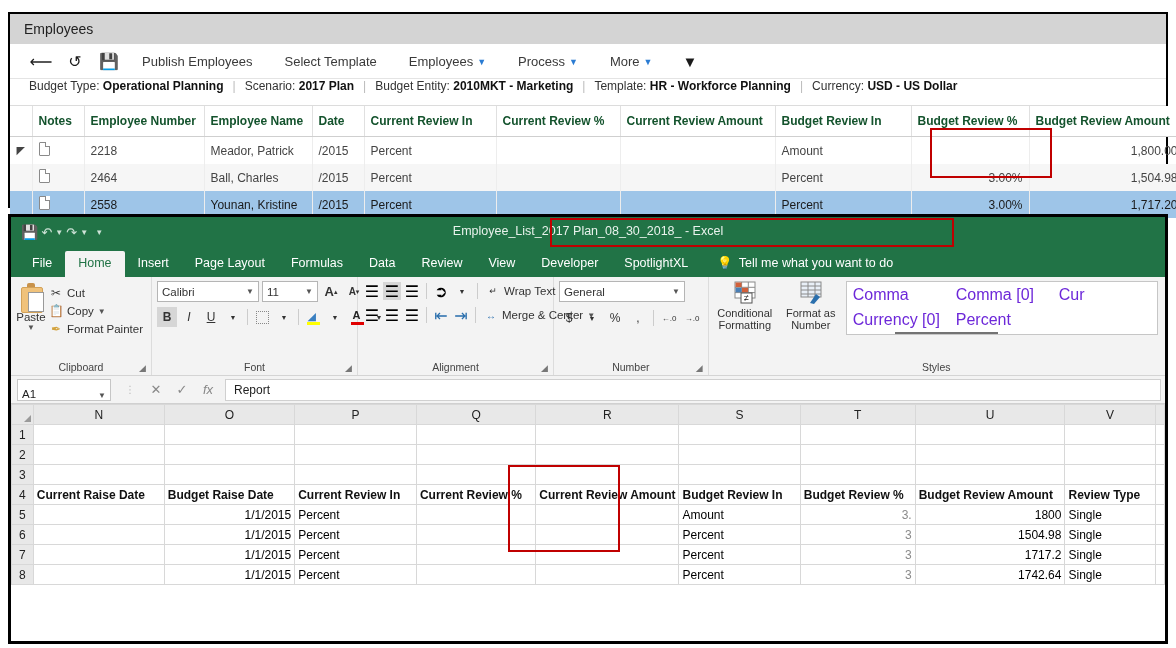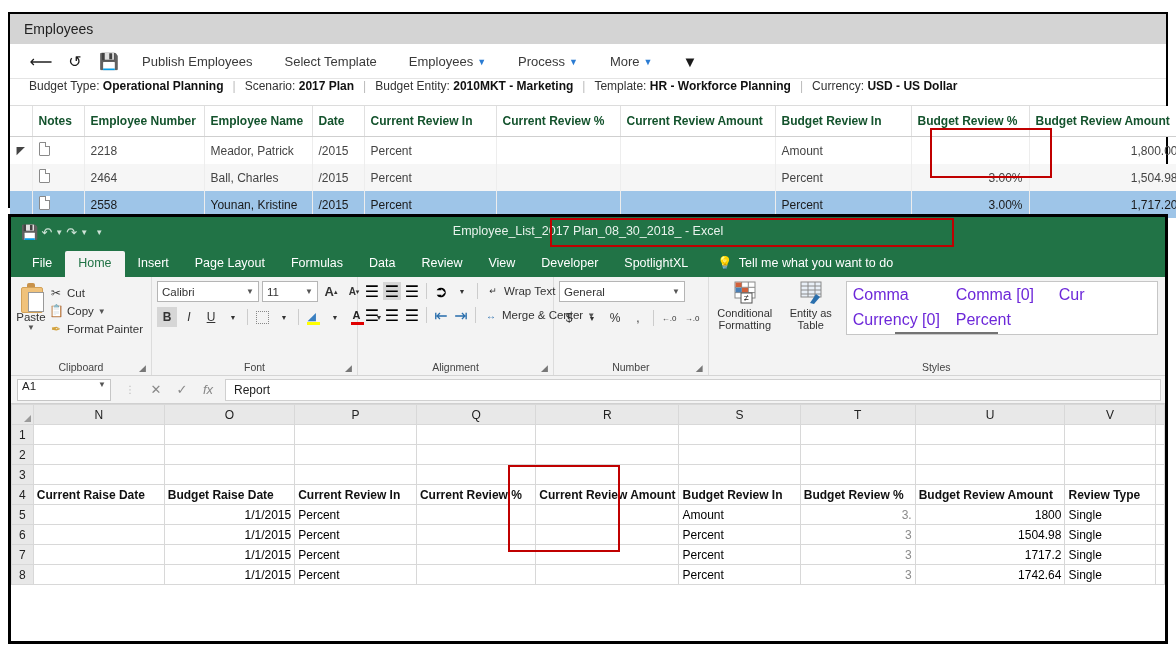--- a/index.html
+++ b/index.html
@@ -93,21 +93,21 @@
   .stylegal{border:1px solid #c6c6c6;background:#fff;display:flex;flex-wrap:wrap;
             align-content:flex-start;height:52px;width:310px;overflow:hidden;}
   .stylecell{width:103px;height:25px;display:flex;align-items:center;padding-left:6px;
              font-size:16px;color:#6d28d9;box-sizing:border-box;}
   .stylecell.boxed{border:2px solid #737373;margin-left:48px;}
 
   
   .fbar{height:27px;background:#f3f3f3;display:flex;align-items:center;
         border-bottom:1px solid #d0d0d0;}
   .namebox{width:84px;height:20px;margin-left:6px;border:1px solid #c6c6c6;background:#fff;
-           display:flex;align-items:flex-start;justify-content:space-between;padding:0 4px;
+           display:flex;align-items:flex-end;justify-content:space-between;padding:0 4px;
            font-size:11.5px;color:#222;}
   .fbtns{display:flex;align-items:center;gap:0;margin-left:6px;color:#888;}
   .fbtns span{width:26px;text-align:center;font-size:13px;}
   .finput{flex:1;height:20px;margin:0 4px 0 4px;border:1px solid #d0d0d0;background:#fff;
           display:flex;align-items:center;padding-left:8px;font-size:12px;color:#222;}
 
   
   .sheet{position:relative;background:#fff;height:194px;overflow:hidden;}
   .sh-table{border-collapse:collapse;table-layout:fixed;font-size:12px;}
   .sh-table td,.sh-table th{border:1px solid #d8d8d8;height:20px;padding:0 3px;
@@ -466,21 +466,21 @@
               <svg width="26" height="24" viewBox="0 0 26 24">
                 <rect x="3" y="1" width="20" height="15" fill="#e8eff7" stroke="#8a8a8a"></rect>
                 <line x1="3" y1="5" x2="23" y2="5" stroke="#8a8a8a"></line>
                 <line x1="3" y1="9" x2="23" y2="9" stroke="#8a8a8a"></line>
                 <line x1="3" y1="13" x2="23" y2="13" stroke="#8a8a8a"></line>
                 <line x1="10" y1="1" x2="10" y2="16" stroke="#8a8a8a"></line>
                 <line x1="17" y1="1" x2="17" y2="16" stroke="#8a8a8a"></line>
                 <path d="M12 22 L18 13 L22 16 L16 23 Z" fill="#2a6fad"></path>
               </svg>
             </span>
-            <span>Entity as Table</span>
+            <span>Format as Number</span>
           </div>
           <div class="stylegal">
             <div class="stylecell">Comma</div>
             <div class="stylecell">Comma [0]</div>
             <div class="stylecell">Cur</div>
             <div class="stylecell">Currency [0]</div>
             <div class="stylecell">Percent</div>
             <div class="stylecell boxed">Nor</div>
           </div>
         </div>

